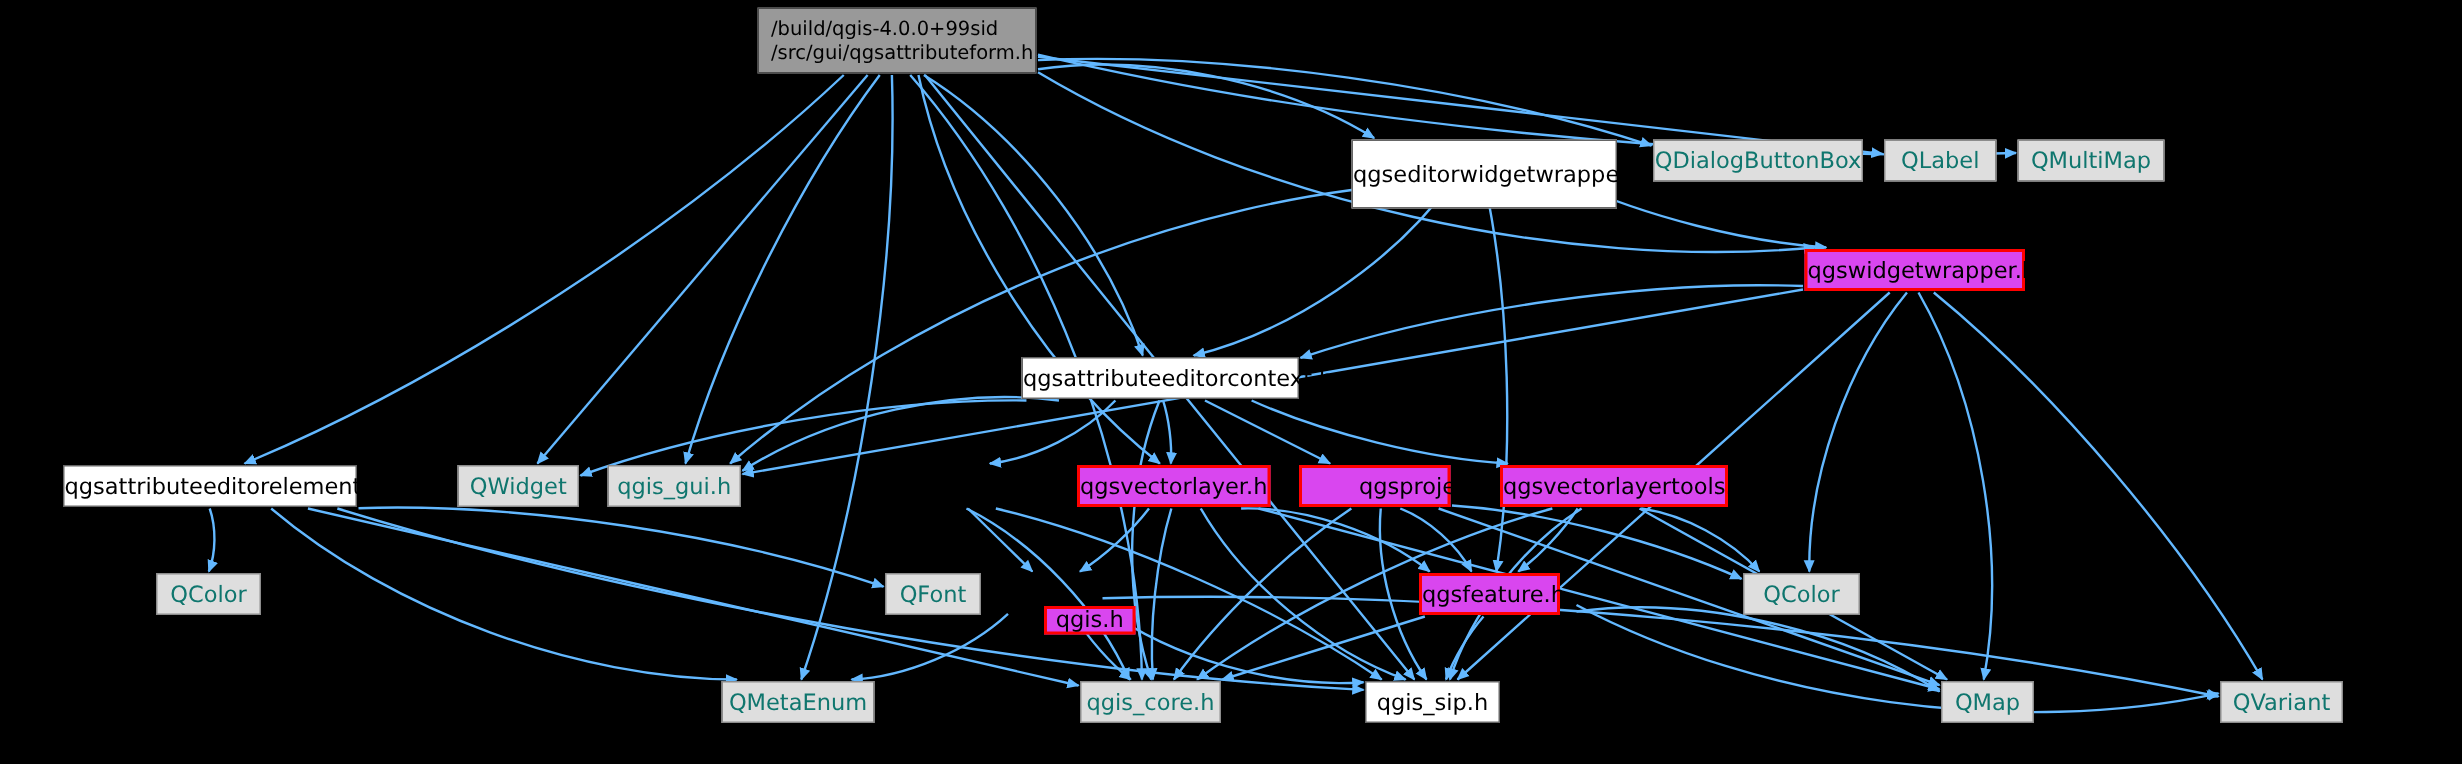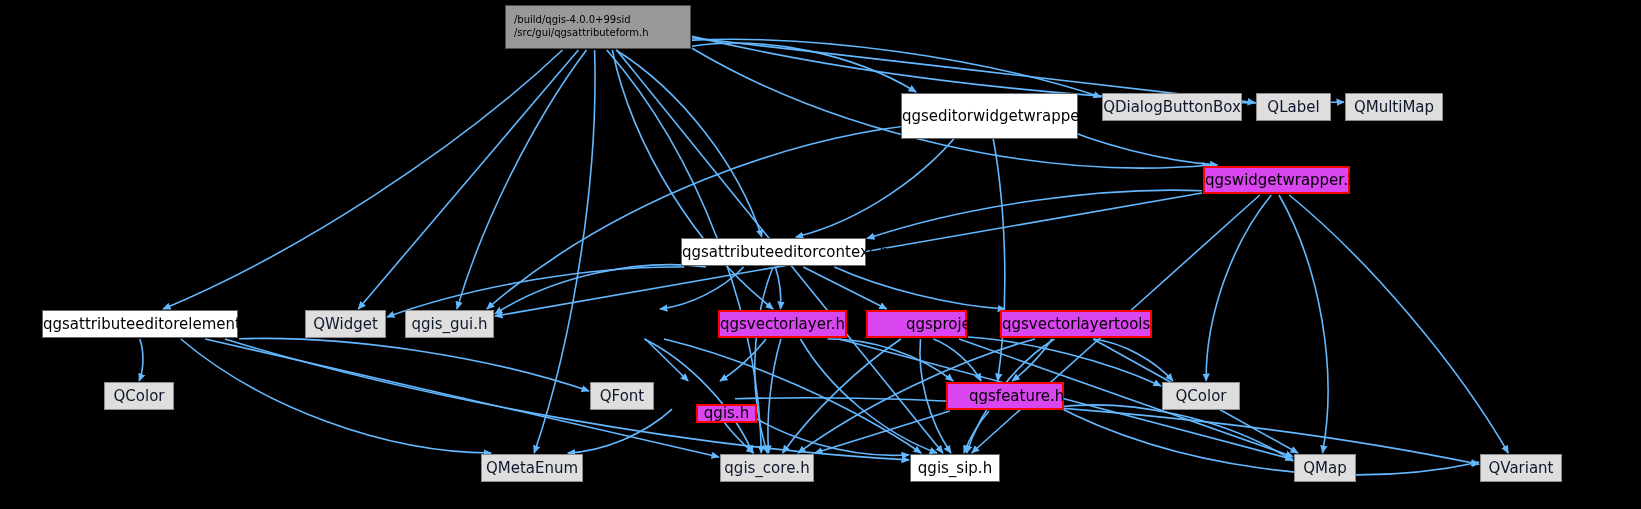--- a/index.html
+++ b/index.html
@@ -22,30 +22,31 @@
     line-height:1.22;
     letter-spacing:0px;
     z-index:5;
   }
   .node .lbl{display:block;width:100%;}
   
   .n-root{
     background:#999999;
     border:1.5px solid #4d4d4d;
     color:#000000;
-    font-size:10px;
+    font-size:13px;
     padding:3px 8px 4px 8px;
     text-align:left;
     align-items:flex-start;
+    justify-content:flex-end;
   }
   
   .n-sys{
     background:#dedede;
     border:1px solid #8c8c8c;
-    color:#0f172a;
+    color:#0f766e;
     font-size:15px;
     text-align:center;
     align-items:center;
   }
   
   .n-white{
     background:#ffffff;
     border:1.5px solid #666666;
     color:#000000;
     font-size:15px;
@@ -143,20 +144,20 @@
     <div class="node n-white" style="left: 42px; top: 310px; width: 196px; height: 28px;"><span class="lbl">qgsattributeeditorelement.h</span></div>
     <div class="node n-white" style="left: 681px; top: 238px; width: 185px; height: 28px;"><span class="lbl">qgsattributeeditorcontext.h</span></div>
     <div class="node n-sys" style="left: 305px; top: 310px; width: 81px; height: 28px;"><span class="lbl">QWidget</span></div>
     <div class="node n-sys" style="left: 405px; top: 310px; width: 89px; height: 28px;"><span class="lbl">qgis_gui.h</span></div>
     <div class="node n-red" style="left: 718px; top: 310px; width: 129px; height: 28px;"><span class="lbl">qgsvectorlayer.h</span></div>
     <div class="node n-red" style="left: 866px; top: 310px; width: 101px; height: 28px; padding-left: 38px;"><span class="lbl">qgsproject.h</span></div>
     <div class="node n-red" style="left: 1000px; top: 310px; width: 152px; height: 28px;"><span class="lbl">qgsvectorlayertools.h</span></div>
     <div class="node n-sys" style="left: 104px; top: 382px; width: 70px; height: 28px;"><span class="lbl">QColor</span></div>
     <div class="node n-sys" style="left: 590px; top: 382px; width: 64px; height: 28px;"><span class="lbl">QFont</span></div>
     <div class="node n-red" style="left: 673px; top: 404px; width: 61px; height: 19px; margin-left: 23px;"><span class="lbl">qgis.h</span></div>
-    <div class="node n-red" style="left: 946px; top: 382px; width: 118px; height: 28px; padding-left: 21px;"><span class="lbl">qgsfeature.h</span></div>
+    <div class="node n-red" style="left: 946px; top: 382px; width: 94px; height: 28px;"><span class="lbl">qgsfeature.h</span></div>
     <div class="node n-sys" style="left: 1162px; top: 382px; width: 78px; height: 28px;"><span class="lbl">QColor</span></div>
     <div class="node n-sys" style="left: 481px; top: 454px; width: 102px; height: 28px;"><span class="lbl">QMetaEnum</span></div>
     <div class="node n-sys" style="left: 720px; top: 454px; width: 94px; height: 28px;"><span class="lbl">qgis_core.h</span></div>
     <div class="node n-white" style="left: 910px; top: 454px; width: 90px; height: 28px;"><span class="lbl">qgis_sip.h</span></div>
     <div class="node n-sys" style="left: 1294px; top: 454px; width: 62px; height: 28px;"><span class="lbl">QMap</span></div>
     <div class="node n-sys" style="left: 1480px; top: 454px; width: 82px; height: 28px;"><span class="lbl">QVariant</span></div>
   </div>
 
 </body></html>

